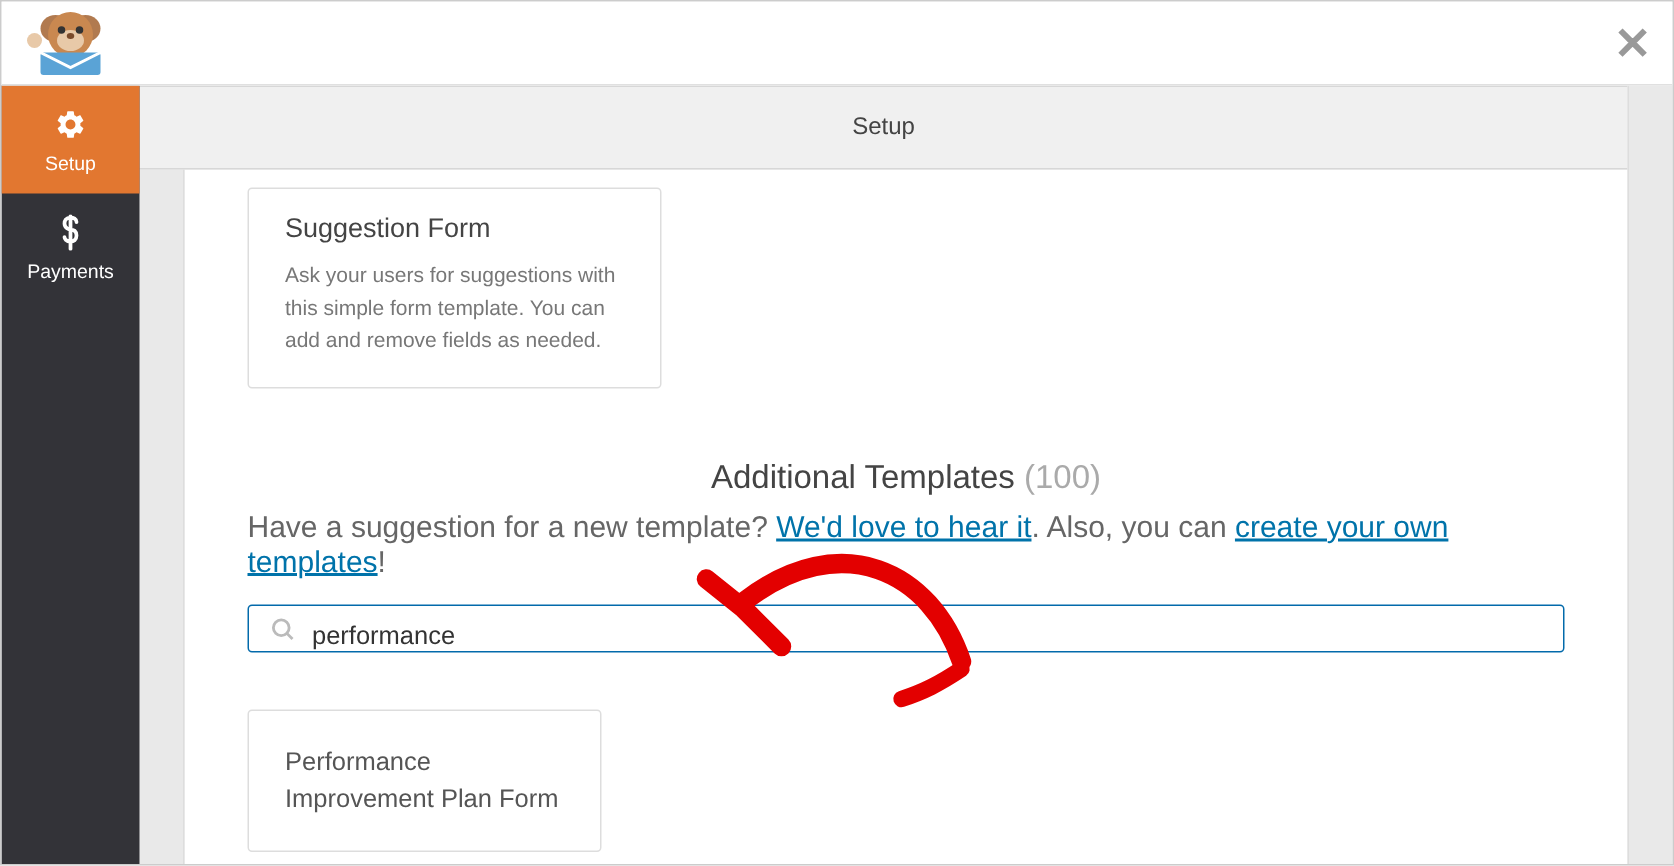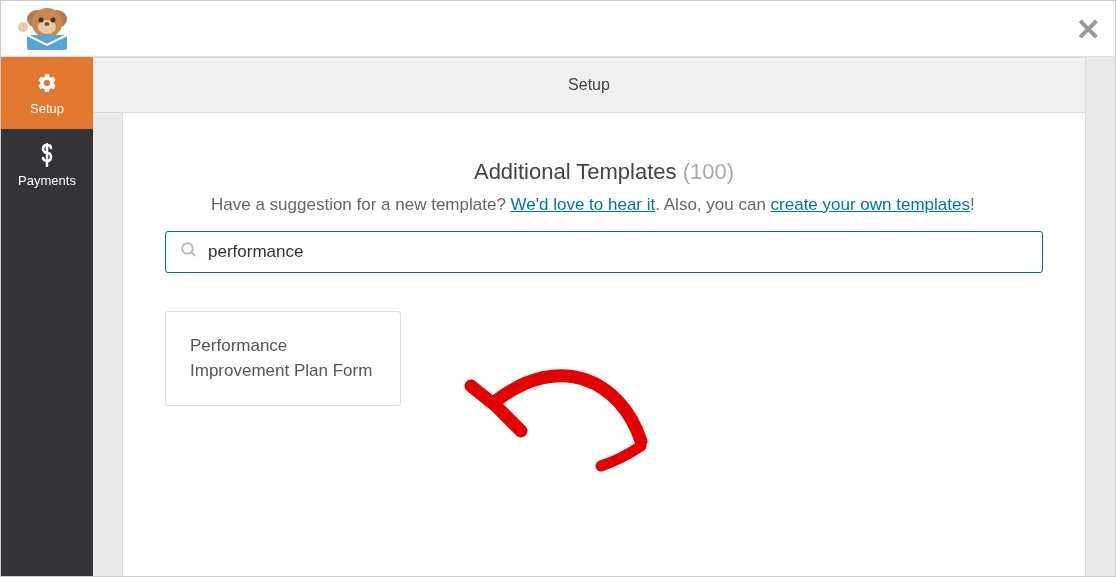--- a/index.html
+++ b/index.html
@@ -22,24 +22,24 @@
     
     .content { position: absolute; top: 112px; left: 122px; right: 30px; bottom: 0; background: #fff; overflow: hidden; padding: 0 42px; }
     
     .template-card { border: 1px solid #ddd; border-radius: 3px; padding: 16px 24px 20px; width: 276px; margin-top: 12px; }
     .template-card h3 { font-size: 18px; font-weight: 500; color: #444; margin-bottom: 10px; }
     .template-card p { font-size: 14px; color: #777; line-height: 1.55; }
     
     .section-title { margin-top: 46px; font-size: 22px; color: #444; font-weight: 500; text-align: center; }
     .section-title .count { color: #aaa; font-weight: 400; }
     
-    .suggestion-line { margin-top: 10px; font-size: 17px; color: #666; margin-left: 46px; }
+    .suggestion-line { margin-top: 10px; font-size: 20px; color: #666; }
     .suggestion-line a { color: #0073aa; text-decoration: underline; }
     
-    .search-box { margin-top: 16px; border: 1px solid #036aab; border-radius: 3px; height: 42px; display: flex; align-items: center; padding: 0 14px; gap: 10px; }
+    .search-box { margin-top: 16px; border: 1px solid #036aab; border-radius: 3px; height: 32px; display: flex; align-items: flex-end; padding: 0 14px; gap: 10px; }
     .search-box .sicon { color: #aaa; }
     .search-box input { border: none; outline: none; font-size: 17px; flex: 1; color: #333; background: transparent; }
     
     .result-card { margin-top: 38px; border: 1px solid #ddd; border-radius: 3px; padding: 22px 24px; width: 236px; font-size: 17px; color: #555; line-height: 1.45; }
     
     .arrow-overlay { position: absolute; pointer-events: none; z-index: 20; }
   </style>
 </head>
 <body>
 
@@ -81,20 +81,24 @@
 </div>
 
 <div class="tabbar">
   <div class="tab">Setup</div>
 </div>
 
 <div class="rightstrip"></div>
 <div class="leftgutter"></div>
 
 <div class="content">
+  <div class="template-card">
+    <h3>Suggestion Form</h3>
+    <p>Ask your users for suggestions with this simple form template. You can add and remove fields as needed.</p>
+  </div>
 
   <h2 class="section-title">
     <span>Additional Templates</span>
     <span class="count">(100)</span>
   </h2>
 
   <p class="suggestion-line">
     <span>Have a suggestion for a new template? </span><a href="#">We'd love to hear it</a><span>. Also, you can </span><a href="#">create your own templates</a><span>!</span>
   </p>
 

